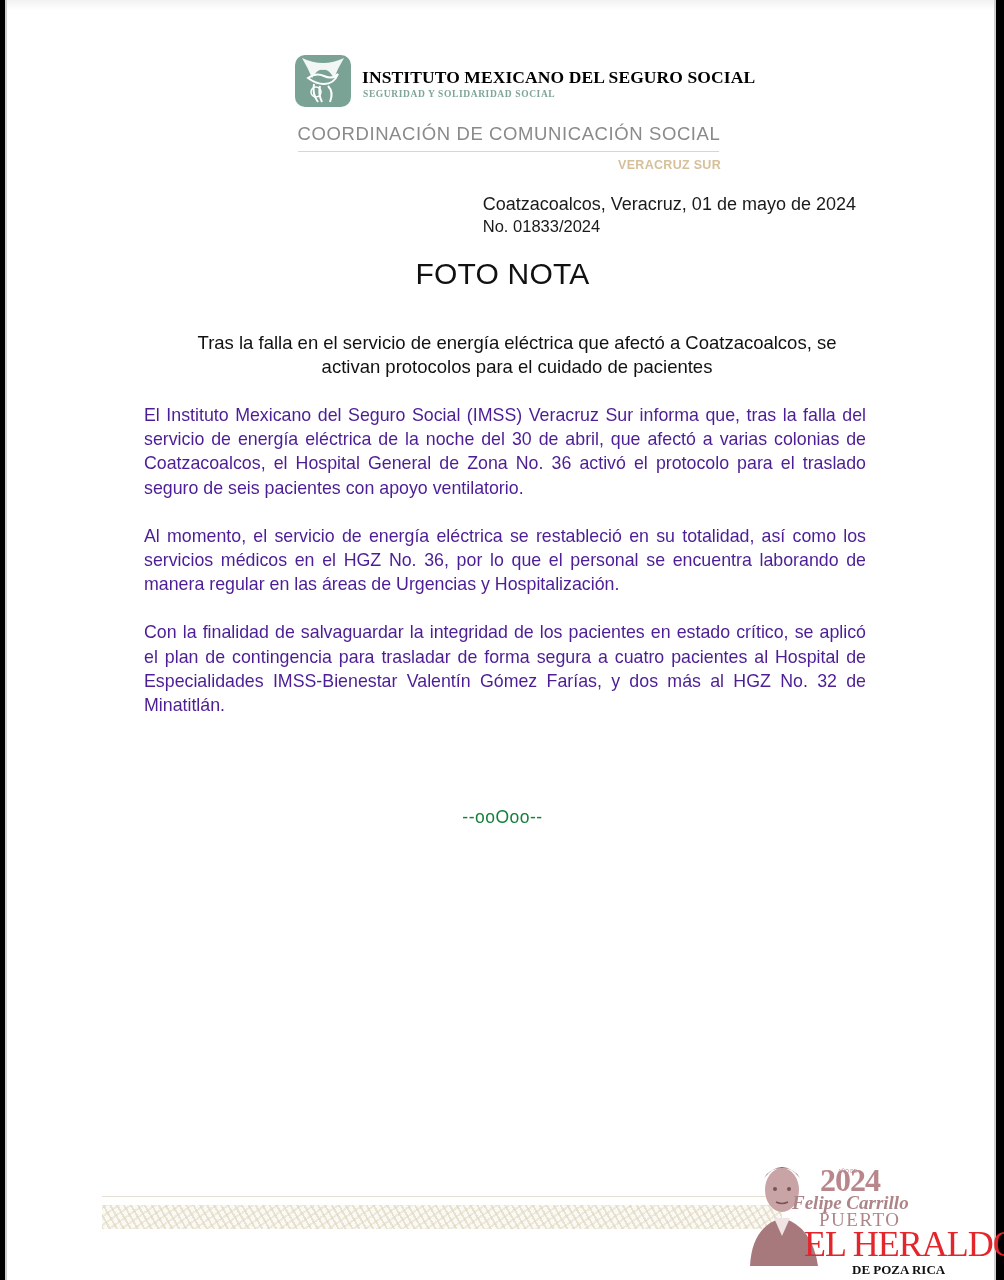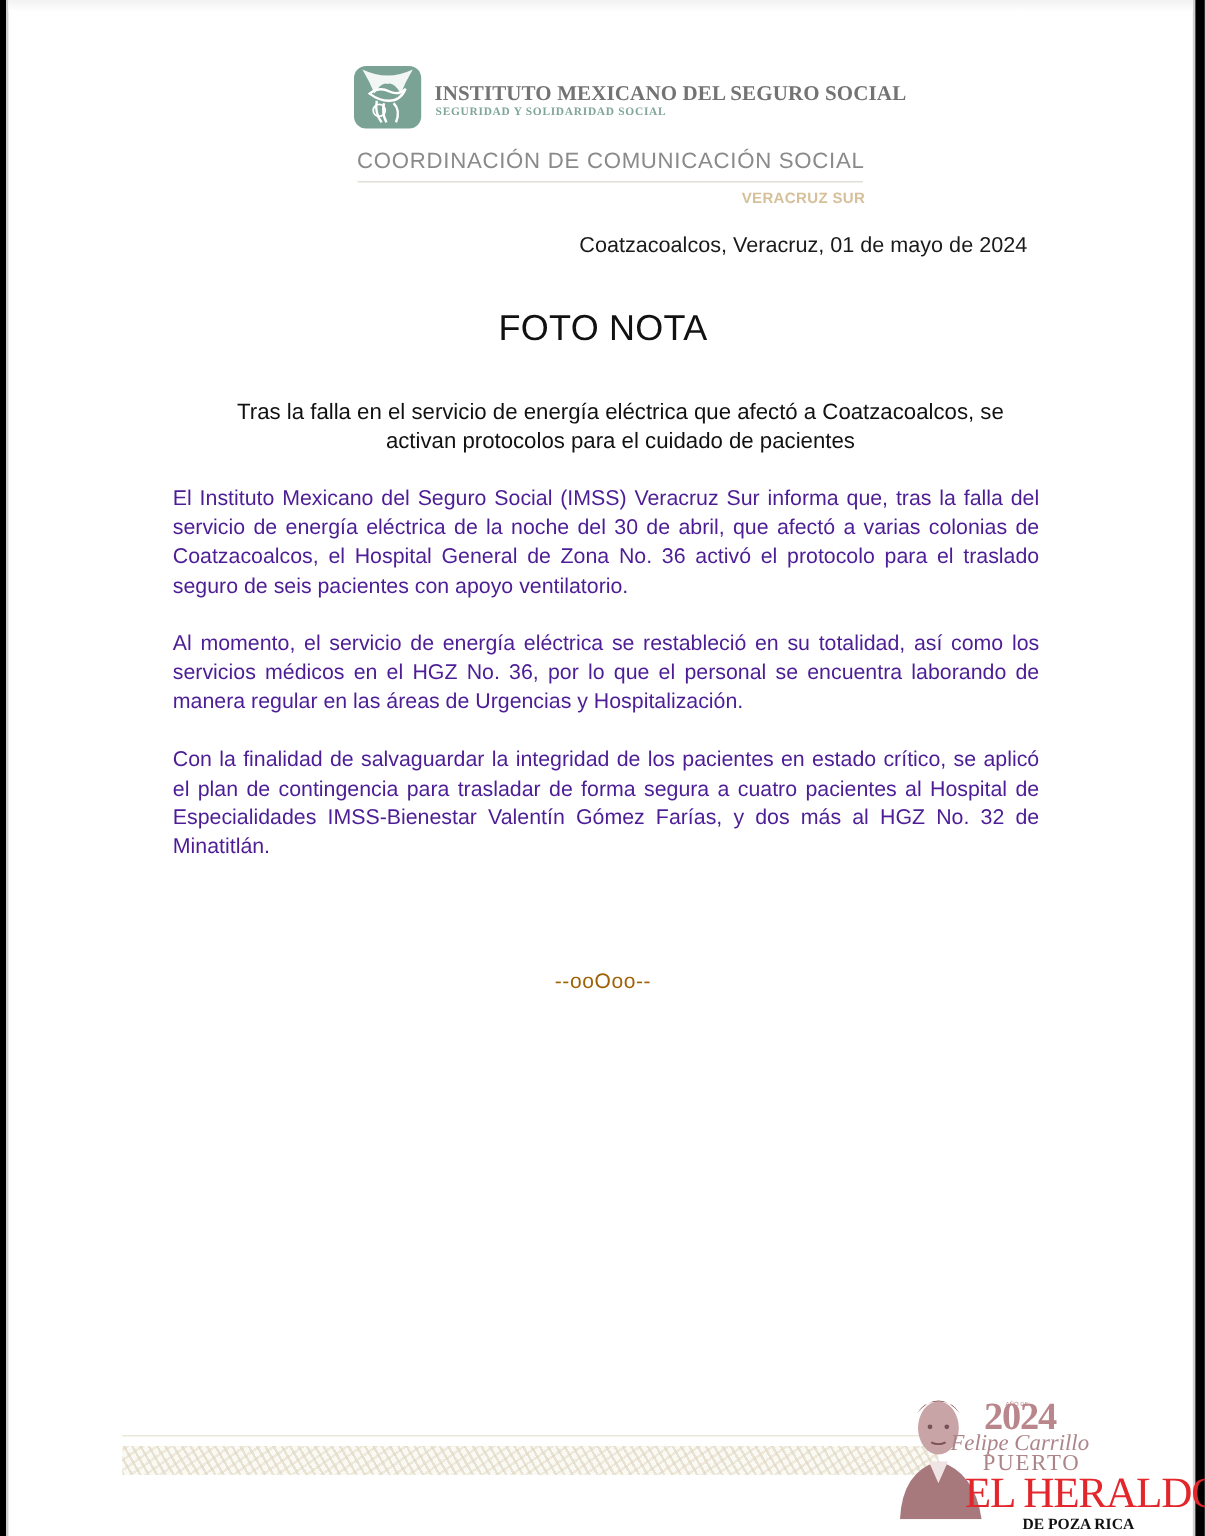--- a/index.html
+++ b/index.html
@@ -20,21 +20,21 @@
       background: linear-gradient(#f2f2f2, #ffffff);
     }
     
     .logo-block { position: absolute; left: 287px; top: 54px; width: 430px; }
     .logo-emblem {
       position: absolute; left: 0; top: 0; width: 58px; height: 54px;
     }
     .logo-title {
       position: absolute; left: 68px; top: 13px;
       font-family: "Liberation Serif", serif; font-weight: bold;
-      font-size: 17.5px; color: #737373; letter-spacing: 0.1px; white-space: nowrap;
+      font-size: 17.5px; color: #000000; letter-spacing: 0.1px; white-space: nowrap;
     }
     .logo-sub {
       position: absolute; left: 69px; top: 35px;
       font-family: "Liberation Serif", serif; font-weight: bold;
       font-size: 9.5px; color: #7ea597; letter-spacing: 0.6px; white-space: nowrap;
     }
     .coord {
       position: absolute; left: 290px; top: 123px; width: 424px;
       font-size: 18.5px; color: #8a8a8a; letter-spacing: 0.6px; white-space: nowrap;
       text-align: center;
@@ -59,21 +59,21 @@
       position: absolute; left: 160px; width: 700px; top: 331px; text-align: center;
       font-size: 18.5px; line-height: 24px; color: #111; font-weight: 500;
     }
     .body-text {
       position: absolute; left: 137px; width: 722px; top: 403px;
       font-size: 17.8px; line-height: 24.2px; color: #4c1d95; text-align: justify;
     }
     .body-text p { margin: 0 0 24px 0; }
     .closing {
       position: absolute; left: 0; width: 991px; top: 807px; text-align: center;
-      font-size: 17.5px; color: #a16207; letter-spacing: 0.5px;
+      font-size: 17.5px; color: #15803d; letter-spacing: 0.5px;
     }
     
     .footer-rule {
       position: absolute; left: 95px; top: 1196px; width: 700px; height: 1px;
       background: #e4e0d2;
     }
     .footer-band {
       position: absolute; left: 95px; top: 1205px; width: 680px; height: 24px;
       background:
         repeating-linear-gradient(60deg, rgba(222,214,192,0.65) 0 2px, transparent 2px 6px),
@@ -86,21 +86,21 @@
     }
     .year {
       position: absolute; left: 98px; top: 12px; font-family: "Liberation Serif", serif;
       font-size: 32px; color: #b9868b; letter-spacing: -1px; font-weight: bold;
     }
     .year-small {
       position: absolute; left: 116px; top: 18px; font-size: 5px; color: #b9868b;
     }
     .felipe {
       position: absolute; left: 70px; top: 42px; font-family: "Liberation Serif", serif;
-      font-style: italic; font-weight: normal; font-size: 19px; color: #ad8589; white-space: nowrap;
+      font-style: italic; font-weight: bold; font-size: 19px; color: #ad8589; white-space: nowrap;
     }
     .puerto {
       position: absolute; left: 97px; top: 59px; font-family: "Liberation Serif", serif;
       font-size: 19px; color: #ad8589; letter-spacing: 1.5px;
     }
     .heraldo {
       position: absolute; left: 82px; top: 76px; font-family: "Liberation Serif", serif;
       font-size: 36px; color: #e3262b; letter-spacing: -1px; white-space: nowrap; line-height: 36px;
     }
     .poza {
@@ -125,20 +125,21 @@
     <div class="logo-title">INSTITUTO MEXICANO DEL SEGURO SOCIAL</div>
     <div class="logo-sub">SEGURIDAD Y SOLIDARIDAD SOCIAL</div>
   </div>
 
   <div class="coord">COORDINACIÓN DE COMUNICACIÓN SOCIAL</div>
   <div class="coord-rule"></div>
   <div class="region">VERACRUZ SUR</div>
 
   <div class="meta">
     <div class="date">Coatzacoalcos, Veracruz, 01 de mayo de 2024</div>
+    <div class="num">No. 01833/2024</div>
   </div>
 
   <div class="doc-type">FOTO NOTA</div>
 
   <div class="headline">Tras la falla en el servicio de energía eléctrica que afectó a Coatzacoalcos, se activan protocolos para el cuidado de pacientes</div>
 
   <div class="body-text">
     <p>El Instituto Mexicano del Seguro Social (IMSS) Veracruz Sur informa que, tras la falla del servicio de energía eléctrica de la noche del 30 de abril, que afectó a varias colonias de Coatzacoalcos, el Hospital General de Zona No. 36 activó el protocolo para el traslado seguro de seis pacientes con apoyo ventilatorio.</p>
     <p>Al momento, el servicio de energía eléctrica se restableció en su totalidad, así como los servicios médicos en el HGZ No. 36, por lo que el personal se encuentra laborando de manera regular en las áreas de Urgencias y Hospitalización.</p>
     <p>Con la finalidad de salvaguardar la integridad de los pacientes en estado crítico, se aplicó el plan de contingencia para trasladar de forma segura a cuatro pacientes al Hospital de Especialidades IMSS-Bienestar Valentín Gómez Farías, y dos más al HGZ No. 32 de Minatitlán.</p>

